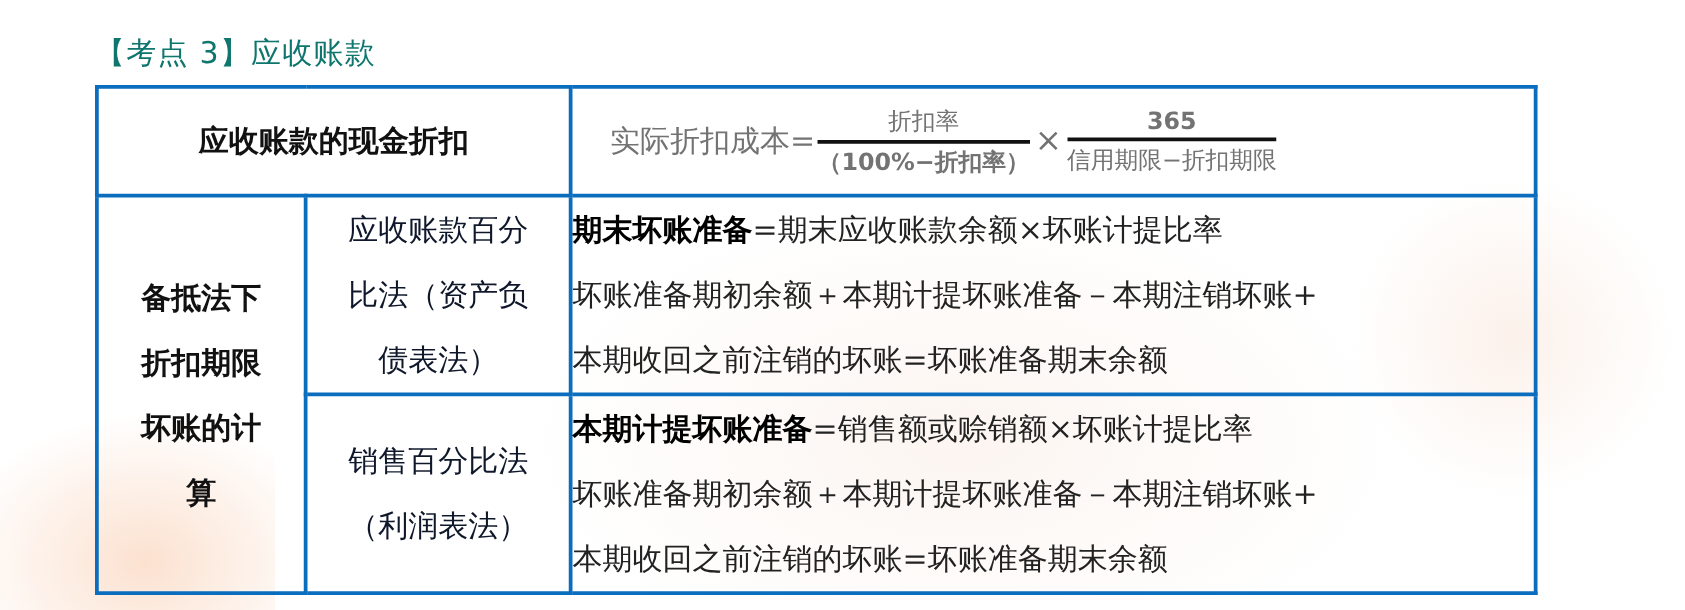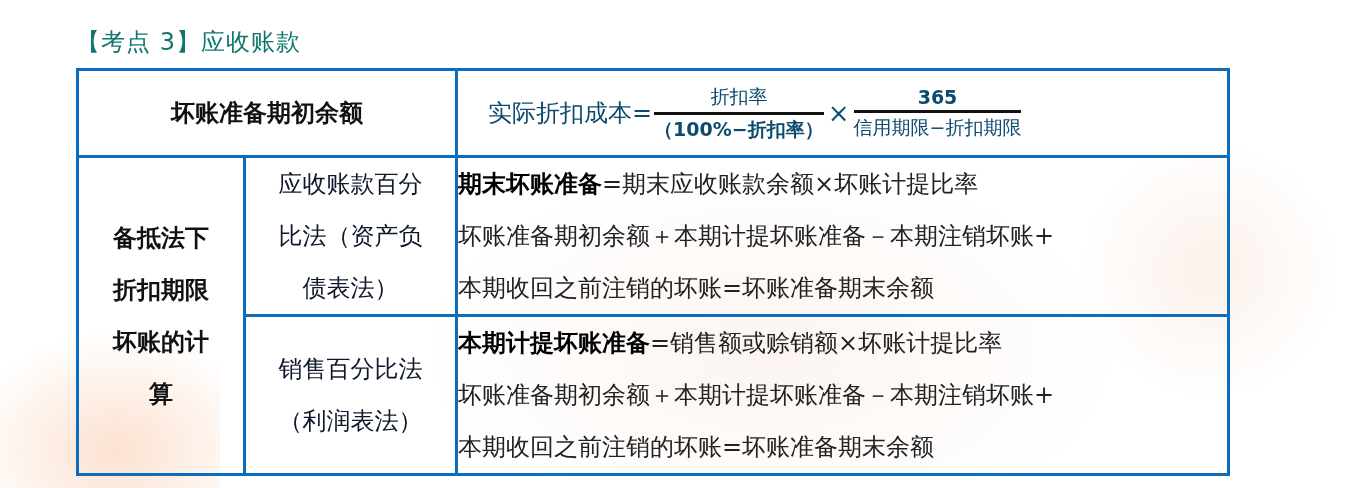--- a/index.html
+++ b/index.html
@@ -45,21 +45,21 @@
       font-family: "DejaVu Sans", "Liberation Sans", sans-serif;
       font-size: 24px; font-weight: bold;
     }
     .c-method {
       text-align: center;
       font-size: 24px; line-height: 52px;
       color: #0f172a;
     }
     .formula-cell { height: 84px; padding-left: 16px !important; }
     .formula {
-      display: flex; align-items: center; font-size: 24px; color: #0c4a6e;
+      display: flex; align-items: center; font-size: 24px; color: #737373;
       padding-left: 14px;
     }
     .frac { display: inline-flex; flex-direction: column; align-items: center; margin: 0 2px; }
     .frac .num { font-size: 19px; padding: 0 30px 2px; }
     .frac .bar { width: 100%; height: 3px; background: #111; }
     .frac .den { font-size: 19px; padding-top: 2px; }
     .frac .bold { font-family: "DejaVu Sans", "Liberation Sans", sans-serif; font-weight: bold; text-align: center; }
     .times { font-size: 26px; margin: 0 2px; }
     .lines { padding: 6px 0 6px 16px; }
     .line { font-size: 24px; line-height: 52px; color: #222; white-space: nowrap; }
@@ -75,21 +75,21 @@
 <div class="heading">【考点 3】应收账款</div>
 
 <table class="kt">
   <colgroup>
     <col style="width:167px">
     <col style="width:212px">
     <col>
   </colgroup>
   <tbody>
       <tr>
-    <td colspan="2" class="c-title formula-cell" style="padding-left:0 !important">坏账准备期初余额</td>
+    <td colspan="2" class="c-title formula-cell" style="padding-left:0 !important">应收账款的现金折扣</td>
     <td class="formula-cell">
       <div class="formula">
         <span>实际折扣成本=</span>
         <span class="frac">
           <span class="num">折扣率</span>
           <span class="bar"></span>
           <span class="den bold">（100%−折扣率）</span>
         </span>
         <span class="times">×</span>
         <span class="frac">

